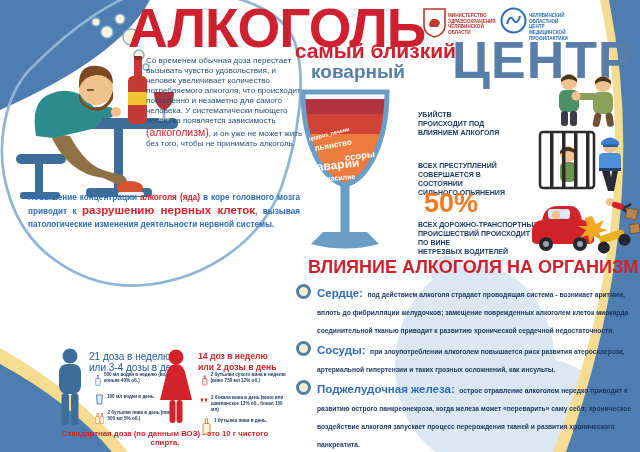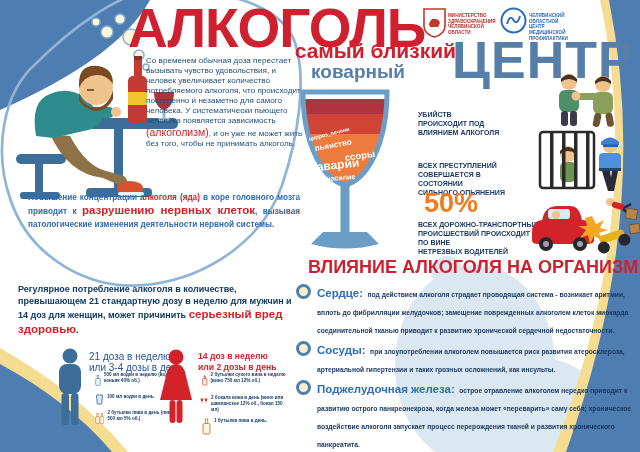--- a/index.html
+++ b/index.html
@@ -260,21 +260,20 @@
       <span class="organ-bullet"></span>
       <p><span class="organ-name">Сосуды:</span> <span class="organ-text">при злоупотреблении алкоголем повышается риск развития атеросклероза, артериальной гипертензии и таких грозных осложнений, как инсульты.</span></p>
     </div>
     <div class="organ-item">
       <span class="organ-bullet"></span>
       <p><span class="organ-name">Поджелудочная железа:</span> <span class="organ-text">острое отравление алкоголем нередко приводит к развитию острого панкреонекроза, когда железа может «переварить» саму себя; хроническое воздействие алкоголя запускает процесс перерождения тканей и развития хронического панкреатита.</span></p>
     </div>
 
   </div>
 
-  <p class="abs warning" style="margin:0"><span>Регулярное потребление алкоголя  в количестве, превышающем 21 стандартную дозу в неделю для мужчин и 14 доз для женщин, может причинить </span><span class="hl">серьезный вред здоровью</span><span>.</span></p>
 
   <svg class="abs" style="left:55px;top:348px" width="30" height="78" viewBox="0 0 30 78">
     <g fill="#3d6e99">
       <circle cx="15" cy="8" r="7.5"></circle>
       <rect x="4" y="16" width="22" height="30" rx="8"></rect>
       <rect x="6.5" y="45" width="7.5" height="32" rx="3.5"></rect>
       <rect x="16" y="45" width="7.5" height="32" rx="3.5"></rect>
     </g>
   </svg>
   <div class="abs dose-head-m" style="left:89px;top:351px">21 доза в неделю</div>
@@ -331,14 +330,15 @@
     <span class="dose-text">2 бокала вина в день (вино или шампанское 12% об., бокал 150 мл)</span>
   </div>
   <div class="dose-row" style="left:202px;top:418px;width:80px">
     <svg width="9" height="17" viewBox="0 0 9 17">
       <rect x="3.3" y="1" width="2.4" height="5" fill="none" stroke="#c98a3b" stroke-width="1"></rect>
       <rect x="1" y="5.5" width="7" height="10.5" rx="1.5" fill="#fdf4e4" stroke="#c98a3b" stroke-width="1"></rect>
     </svg>
     <span class="dose-text">1 бутылка пива в день.</span>
   </div>
 
+  <div class="abs footnote">Стандартная доза (по данным ВОЗ) - это 10 г чистого спирта.</div>
 
 </div>
 
 </body></html>

